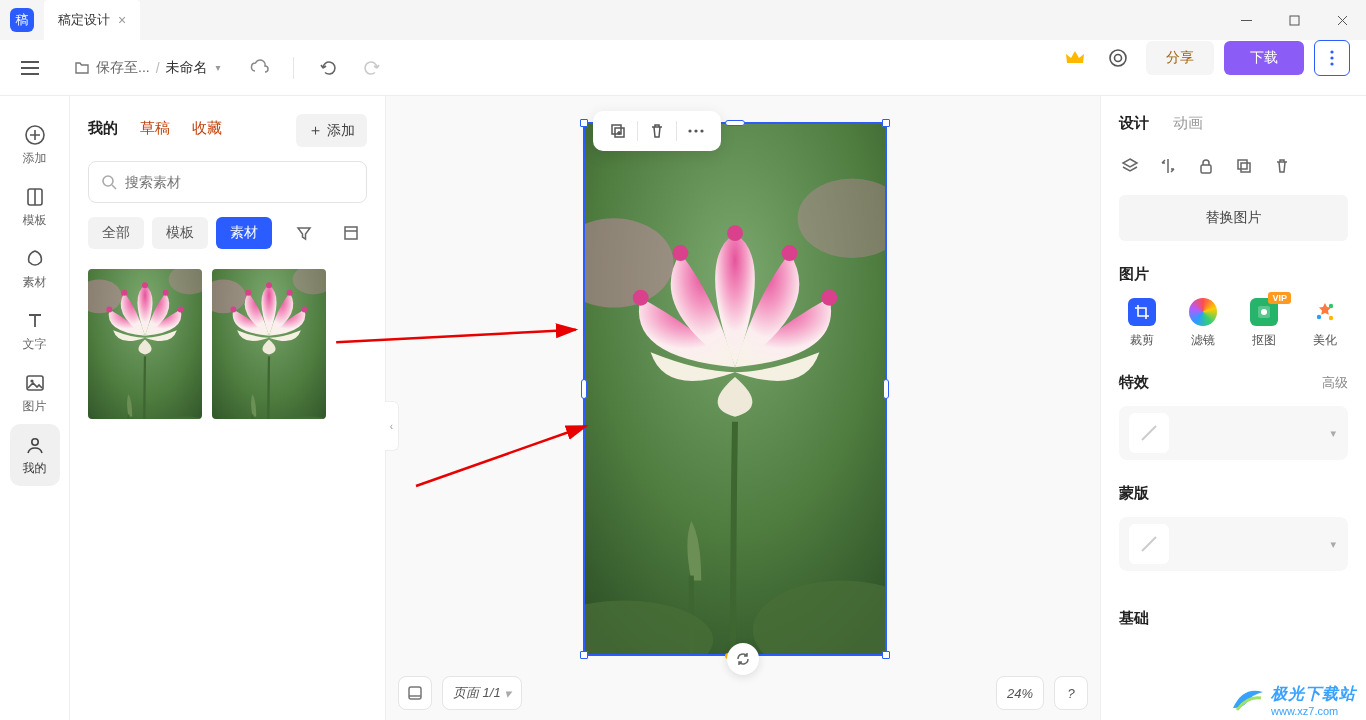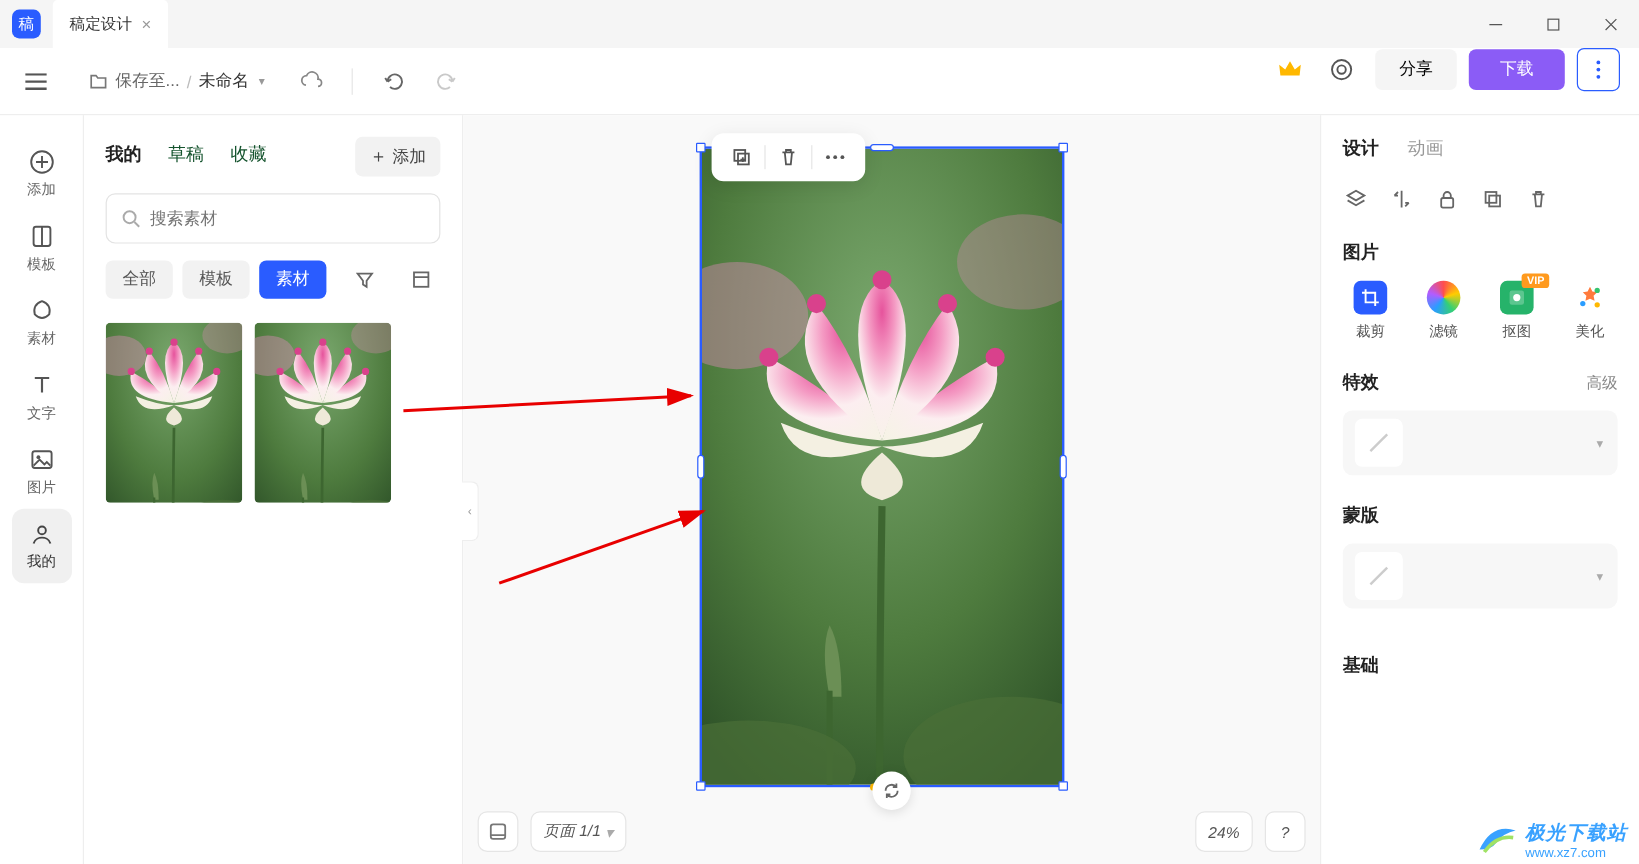--- a/index.html
+++ b/index.html
@@ -20,39 +20,39 @@
 .menu-btn { width: 36px; height: 36px; display: flex; align-items: center; justify-content: center; cursor: pointer; border-radius: 6px; }
 .crumb { display: flex; align-items: center; gap: 6px; font-size: 14px; color: #666; margin-left: 10px; }
 .crumb-text { cursor: pointer; }
 .crumb-sep { color: #bbb; }
 .doc-name { color: #333; }
 .caret { color: #999; font-size: 10px; margin-left: 2px; }
 .tb-ico { width: 36px; height: 36px; display: flex; align-items: center; justify-content: center; cursor: pointer; color: #555; border-radius: 6px; }
 .tb-sep { width: 1px; height: 22px; background: #e5e5e5; margin: 0 8px; }
 .tb-right { position: absolute; right: 16px; display: flex; align-items: center; gap: 10px; }
 .crown { width: 30px; height: 30px; display: flex; align-items: center; justify-content: center; }
-.share-btn { padding: 8px 20px; background: #f5f5f5; border-radius: 6px; font-size: 14px; color: #000000; cursor: pointer; }
+.share-btn { padding: 8px 20px; background: #f5f5f5; border-radius: 6px; font-size: 14px; color: #a16207; cursor: pointer; }
 .download-btn { padding: 8px 26px; background: #8b5cf6; color: #fff; border-radius: 6px; font-size: 14px; cursor: pointer; }
 .more-btn { width: 36px; height: 36px; display: flex; align-items: center; justify-content: center; border: 1px solid #2a5cff; border-radius: 6px; cursor: pointer; color: #2a5cff; }
 
 
 .main { display: flex; height: 624px; }
 
 
 .nav-rail { width: 70px; background: #fff; border-right: 1px solid #eee; display: flex; flex-direction: column; align-items: center; padding-top: 18px; gap: 0; }
 .nav-item { width: 50px; height: 62px; display: flex; flex-direction: column; align-items: center; justify-content: center; gap: 3px; cursor: pointer; border-radius: 10px; color: #666; }
 .nav-item.active { background: #f0f0f0; color: #333; }
 .nav-item .nic { width: 24px; height: 24px; display: flex; align-items: center; justify-content: center; }
 .nav-item .nlabel { font-size: 12px; }
 
 
 .assets-panel { width: 316px; border-right: 1px solid #eee; padding: 18px 18px 0; display: flex; flex-direction: column; position: relative; }
 .ap-head { display: flex; align-items: center; justify-content: space-between; }
 .ap-tabs { display: flex; gap: 22px; font-size: 15px; }
-.ap-tab { color: #14532d; cursor: pointer; padding-bottom: 4px; }
+.ap-tab { color: #c2410c; cursor: pointer; padding-bottom: 4px; }
 .ap-tab.active { color: #222; font-weight: 600; }
 .add-btn { display: flex; align-items: center; gap: 4px; padding: 7px 12px; background: #f2f2f2; border-radius: 6px; font-size: 14px; cursor: pointer; color: #444; }
 .search-box { margin-top: 14px; height: 42px; border: 1px solid #e3e3e3; border-radius: 8px; display: flex; align-items: center; padding: 0 12px; gap: 8px; }
 .search-box input { border: none; outline: none; flex: 1; font-size: 14px; color: #333; }
 .filter-row { display: flex; align-items: center; gap: 8px; margin-top: 14px; }
 .chip { padding: 7px 14px; background: #f2f2f2; border-radius: 6px; font-size: 14px; color: #555; cursor: pointer; }
 .chip.active { background: #2a5cff; color: #fff; }
 .filter-ico { margin-left: auto; width: 32px; height: 32px; display: flex; align-items: center; justify-content: center; cursor: pointer; color: #666; }
 .asset-grid { display: flex; gap: 10px; margin-top: 20px; }
 .thumb { width: 114px; height: 150px; border-radius: 4px; overflow: hidden; cursor: pointer; position: relative; }
@@ -458,20 +458,21 @@
             <rect x="3" y="3" width="9" height="9" fill="none" stroke="#666" stroke-width="1.5"></rect>
             <rect x="6" y="6" width="9" height="9" fill="none" stroke="#666" stroke-width="1.5"></rect>
           </svg>
         </div>
       <div>
           <svg width="18" height="18" viewBox="0 0 18 18">
             <path d="M4 5h10M7 5V3h4v2M6 5l1 10h4l1-10" fill="none" stroke="#666" stroke-width="1.5"></path>
           </svg>
         </div>
     </div>
+    <div class="replace-btn">替换图片</div>
 
     <div class="rp-sec-title">
         <span>图片</span>
       </div>
     <div class="img-tools">
       <div class="img-tool">
         <div class="tic" style="background:#2a5cff">
             <svg width="16" height="16" viewBox="0 0 16 16">
               <path d="M4 1v11h11M1 4h11v11" stroke="#fff" stroke-width="1.6" fill="none"></path>
             </svg>

